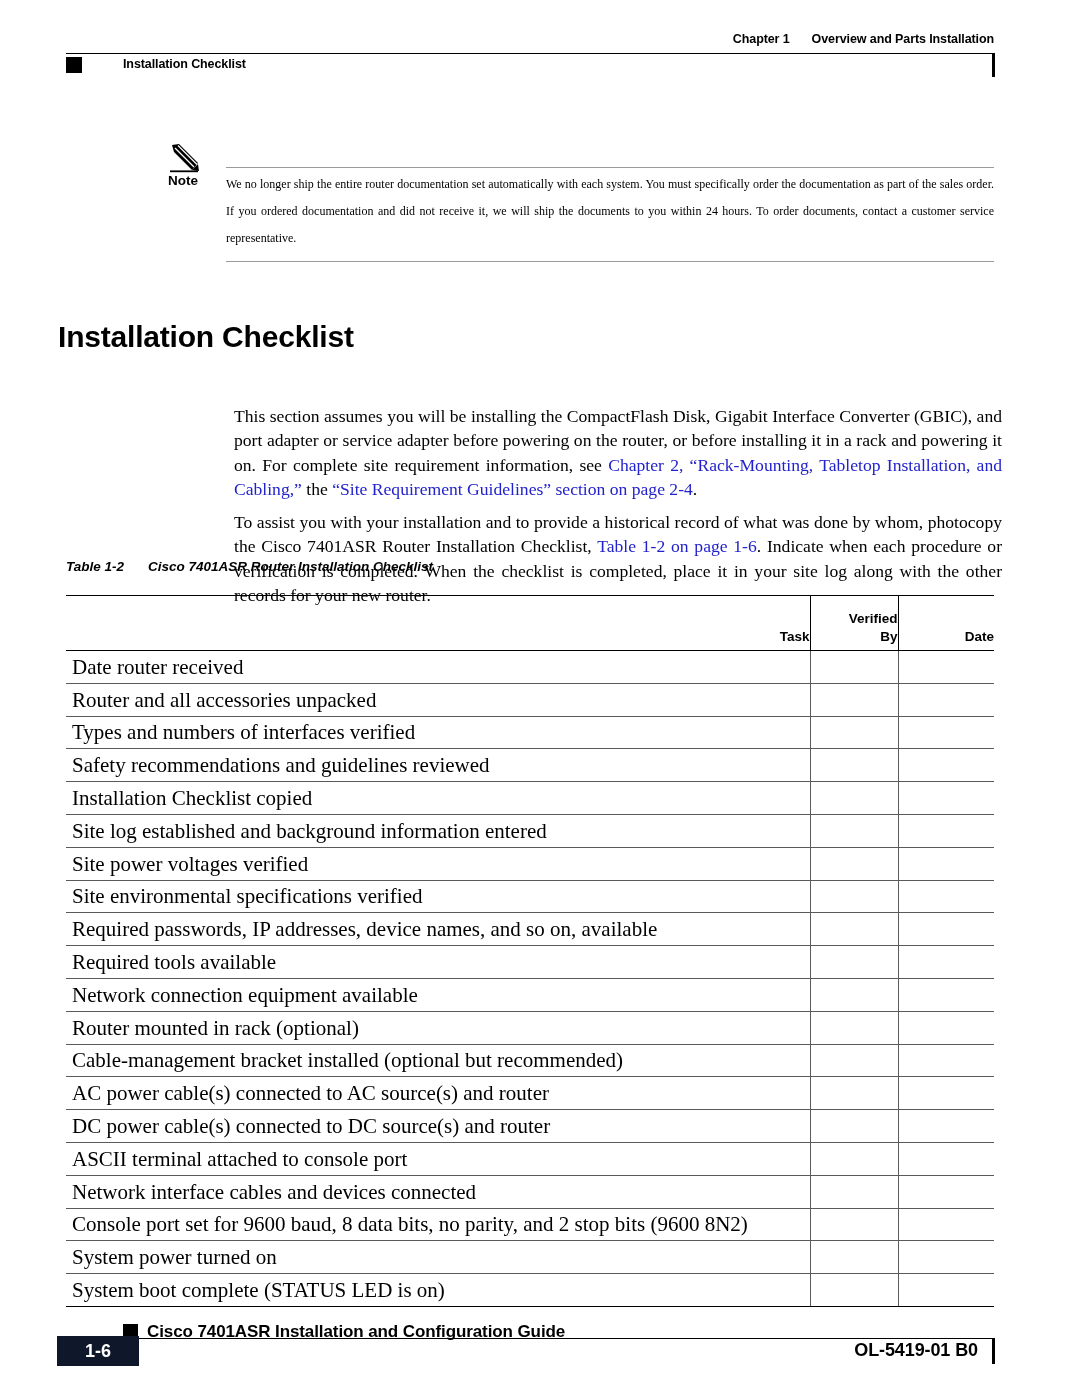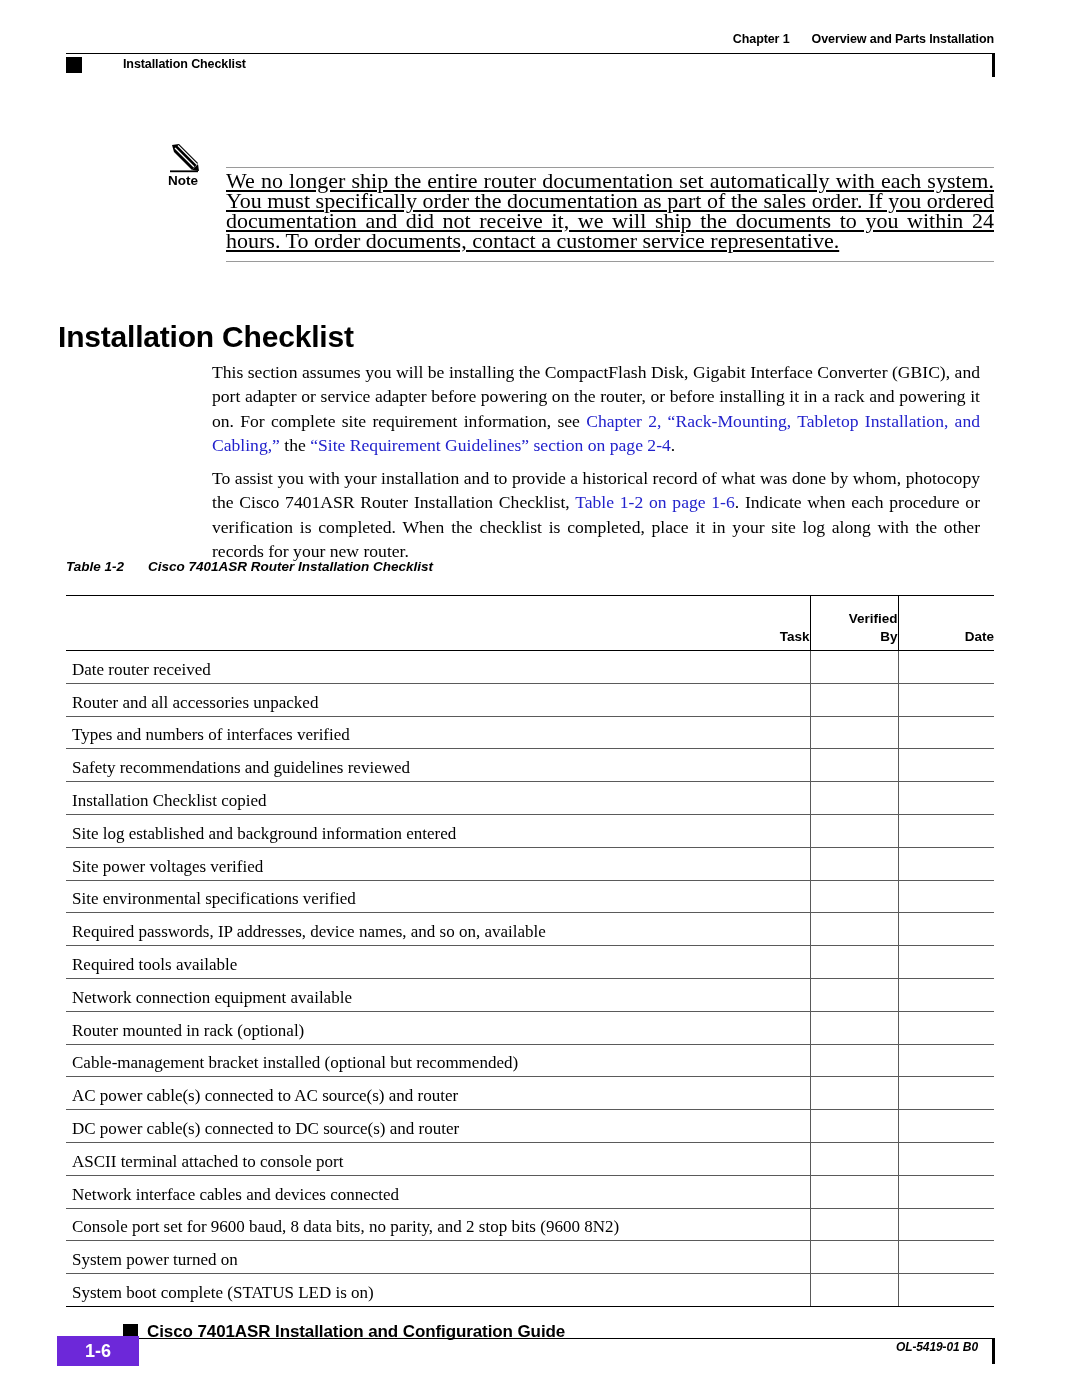--- a/index.html
+++ b/index.html
@@ -115,45 +115,45 @@
     top: 30px;
     font-family: "Liberation Sans", sans-serif;
     font-weight: bold;
     font-size: 13.5px;
   }
   .note-body {
     position: absolute;
     left: 58px;
     top: 28px;
     width: 768px;
-    font-size: 22px;
-    line-height: 20px;
+    font-size: 12px;
+    line-height: 27px;
     text-align: justify;
-    text-decoration: underline;
   }
 
   
   .section-heading {
     position: absolute;
     left: 58px;
     top: 300px;
     font-family: "Liberation Sans", sans-serif;
     font-weight: bold;
     font-size: 30px;
     letter-spacing: -0.2px;
   }
 
   
   .para {
     position: absolute;
-    left: 212px;
+    left: 234px;
     width: 768px;
     font-size: 17.6px;
     line-height: 24.4px;
     text-align: justify;
+    margin-top: 44px;
   }
   .para-1 { top: 360px; }
   .para-2 { top: 466px; }
   a.xref, .xref {
     color: #2222cc;
     text-decoration: none;
   }
 
   
   .table-caption {
@@ -199,21 +199,21 @@
   }
   .checklist-table thead th.hdr-by,
   .checklist-table thead th.hdr-date {
     border-left: 1.6px solid #000;
   }
   .checklist-table thead th .hdr-line { display: block; line-height: 18px; }
 
   .checklist-table tbody td {
     border-top: 1.2px solid #5a5a5a;
     border-bottom: none;
-    font-size: 17px;
+    font-size: 21px;
     height: 28.8px;
     padding: 0 0 3px 6px;
     vertical-align: bottom;
     white-space: nowrap;
   }
   .checklist-table tbody tr:last-child td {
     border-bottom: 1.6px solid #000;
   }
   .checklist-table tbody td.cell-by,
   .checklist-table tbody td.cell-date {
@@ -261,38 +261,37 @@
     font-size: 17px;
     letter-spacing: -0.1px;
     white-space: nowrap;
   }
   .footer-pagenum {
     position: absolute;
     left: -9px;
     top: 18px;
     width: 82px;
     height: 30px;
-    background: #6d28d9;
+    background: #0f172a;
     color: #fff;
     font-family: "Liberation Sans", sans-serif;
     font-weight: bold;
     font-size: 18px;
     text-align: center;
     line-height: 30px;
   }
   .footer-docid {
     position: absolute;
     right: 16px;
     top: 22px;
     font-family: "Liberation Sans", sans-serif;
     font-weight: bold;
-    font-size: 12px;
+    font-size: 18px;
     letter-spacing: -0.1px;
     white-space: nowrap;
-    font-style: italic;
   }
 </style>
 </head>
 <body>
 
 <div class="page">
 
   <div class="header">
     <div class="header-chapter-line">
       <span class="ch-num">Chapter 1</span><span>Overview and Parts Installation</span>

